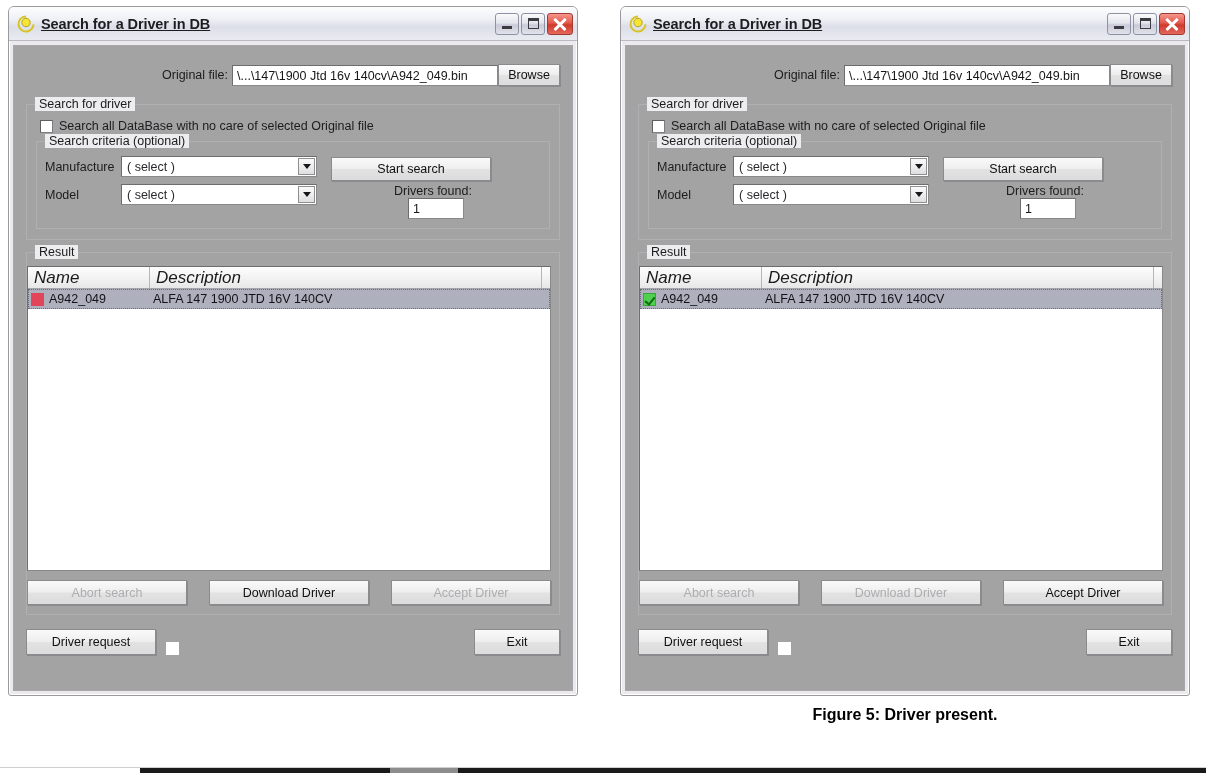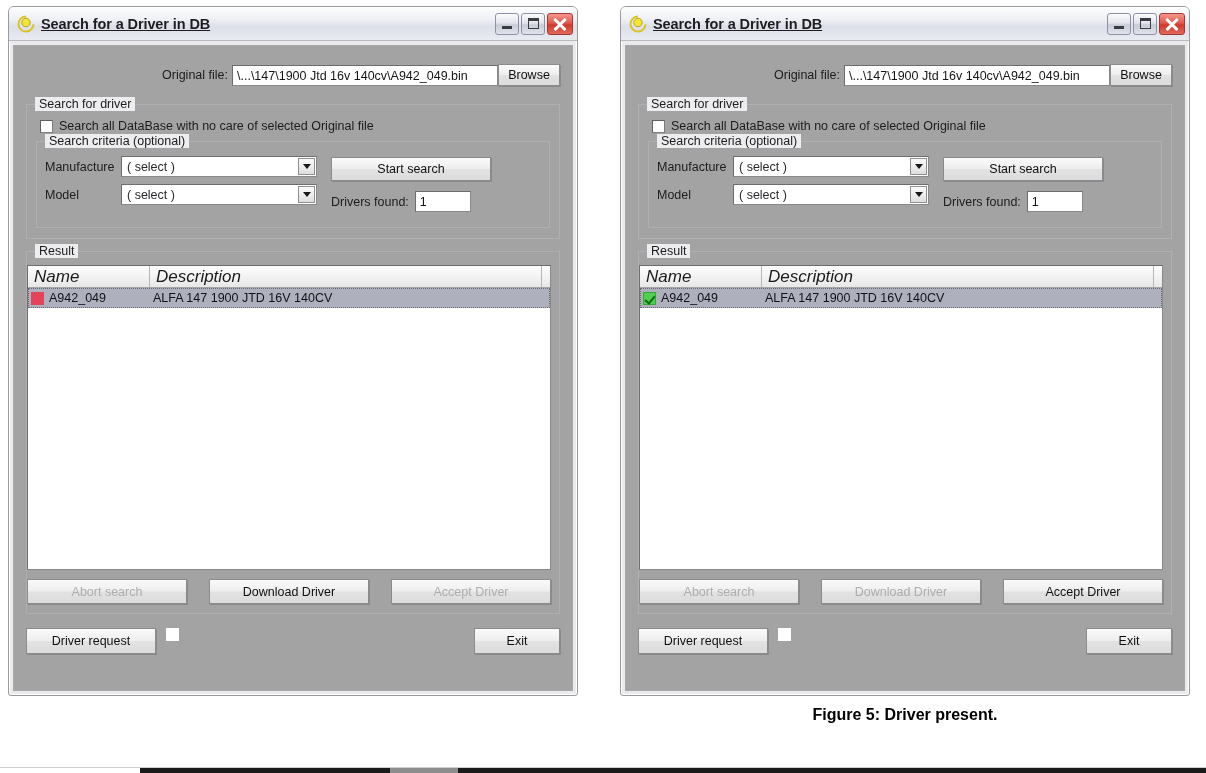--- a/index.html
+++ b/index.html
@@ -168,21 +168,21 @@
     background: #ffffff;
     border: 1px solid #7d7d81;
     border-top-color: #5f5f63;
     border-left-color: #5f5f63;
     box-sizing: border-box;
     margin-right: 6px;
     flex: 0 0 auto;
   }
   .checkrow .lbl { font-size: 12.5px; color: #1c1c1f; white-space: nowrap; }
 
-  .group-criteria { margin: 0; padding: 14px 8px 15px 8px; position: relative; }
+  .group-criteria { margin: 0; padding: 14px 8px 9px 8px; position: relative; }
 
   .criteria-grid { display: flex; }
   .criteria-left { flex: 0 0 auto; }
   .crow { display: flex; align-items: center; margin-bottom: 7px; }
   .crow:last-child { margin-bottom: 0; }
   .crow .clabel { font-size: 12.5px; color: #1c1c1f; width: 76px; white-space: nowrap; }
   .combo {
     width: 196px; height: 21px;
     background: #ffffff;
     border: 1px solid #898989;
@@ -206,21 +206,21 @@
   }
   .combo .carrow i {
     width: 0; height: 0;
     border-left: 4.5px solid transparent;
     border-right: 4.5px solid transparent;
     border-top: 5px solid #17171a;
     display: block;
   }
   .criteria-right { flex: 1 1 auto; padding-left: 14px; }
   .start-btn { width: 160px; height: 24px; margin-top: 1px; }
-  .found-row { display: flex; align-items: center; margin-top: 10px; }
+  .found-row { display: flex; align-items: center; margin-top: 3px; flex-direction: column; }
   .found-label { font-size: 12.5px; color: #1c1c1f; margin-right: 6px; white-space: nowrap; }
   .found-input { width: 56px; }
 
   
   .group-result { margin-top: 12px; padding: 13px 8px 9px 0; }
   .listview {
     background: #ffffff;
     border: 1px solid #898989;
     border-top-color: #6d6d6d;
     border-left-color: #6d6d6d;
@@ -285,21 +285,21 @@
     justify-content: space-between;
     margin-top: 9px;
     gap: 8px;
     border-radius: 12px;
   }
   .action-row .btn { width: 160px; height: 25px; }
 
   
   .footer {
     display: flex;
-    align-items: flex-start;
+    align-items: flex-end;
     padding: 14px 12px 0 12px;
   }
   .footer .btn { height: 26px; }
   .driver-request-btn { width: 130px; }
   .exit-btn { width: 86px; margin-left: auto; }
   .led {
     width: 13px; height: 13px;
     background: #ffffff;
     margin-left: 10px;
     flex: 0 0 auto;

